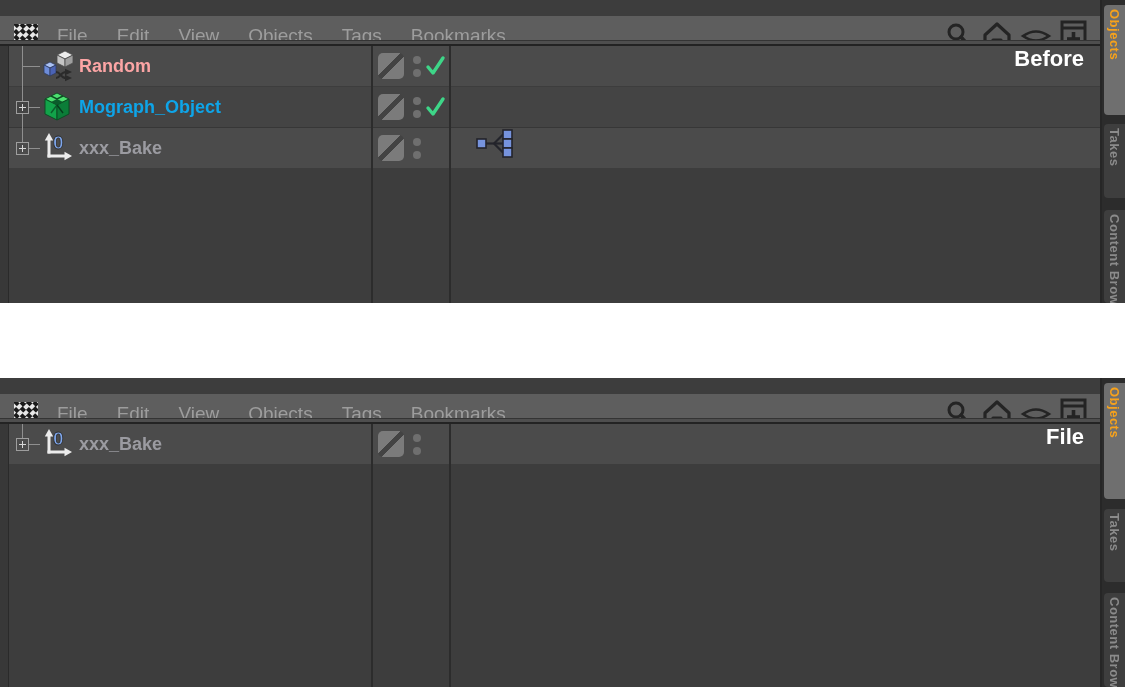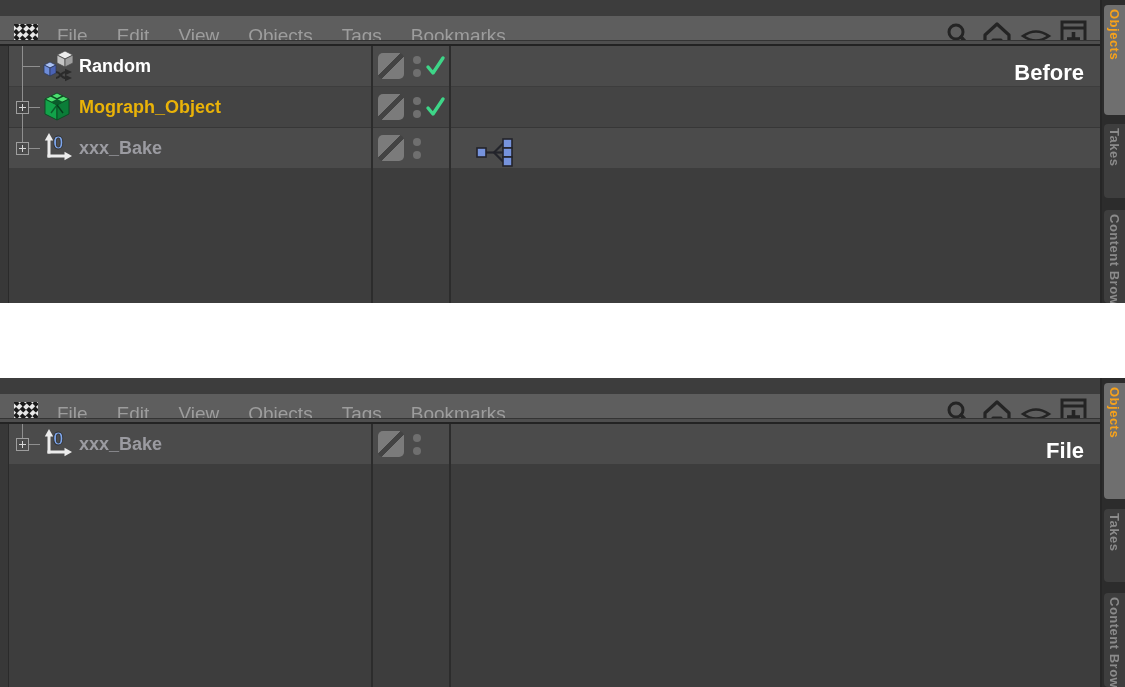--- a/index.html
+++ b/index.html
@@ -30,26 +30,26 @@
   .obody{position:absolute;left:0;top:46px;right:25px;bottom:0;background:#3d3d3d;}
   .vsep{position:absolute;top:0;bottom:0;width:2px;background:#2c2c2c;z-index:5;}
   .vsep1{left:371px;} .vsep2{left:449px;}
   .leftstrip{position:absolute;left:0;top:0;bottom:0;width:8px;background:#383838;
              border-right:1px solid #2a2a2a;z-index:4;}
 
   .row{display:flex;height:40px;border-bottom:1px solid rgba(0,0,0,0.18);position:relative;}
   .row-a{background:#4b4b4b;} .row-b{background:#444444;}
   .cell-name{width:371px;position:relative;flex:0 0 auto;}
   .cell-vis{width:79px;flex:0 0 auto;display:flex;align-items:center;}
-  .cell-tags{flex:1;display:flex;align-items:flex-end;padding:0 16px 0 25px;}
+  .cell-tags{flex:1;display:flex;align-items:flex-start;padding:0 16px 0 25px;}
 
   .obj-icon{position:absolute;left:41px;top:50%;transform:translateY(-50%);}
   .obj-name{position:absolute;left:79px;top:50%;transform:translateY(-50%);
             font-size:18px;font-weight:600;white-space:nowrap;}
-  .nm-sel1{color:#ffffff;} .nm-sel2{color:#eab308;} .nm-gray{color:#9b9ba1;}
+  .nm-sel1{color:#fca5a5;} .nm-sel2{color:#0ea5e9;} .nm-gray{color:#9b9ba1;}
 
   
   .tl{position:absolute;background:#8f8f8f;z-index:1;}
   .tl-v-full{left:22px;top:0;height:41px;width:1px;}
   .tl-v-top{left:22px;top:0;height:20px;width:1px;}
   .tl-h{top:20px;height:1px;left:23px;width:17px;}
   .tl-stub{top:20px;height:1px;left:29px;width:11px;}
   .expander{position:absolute;left:16px;top:14px;width:13px;height:13px;
             border:1px solid #9e9e9e;box-sizing:border-box;z-index:2;}
   .row-a .expander{background:#4b4b4b;} .row-b .expander{background:#444444;}

